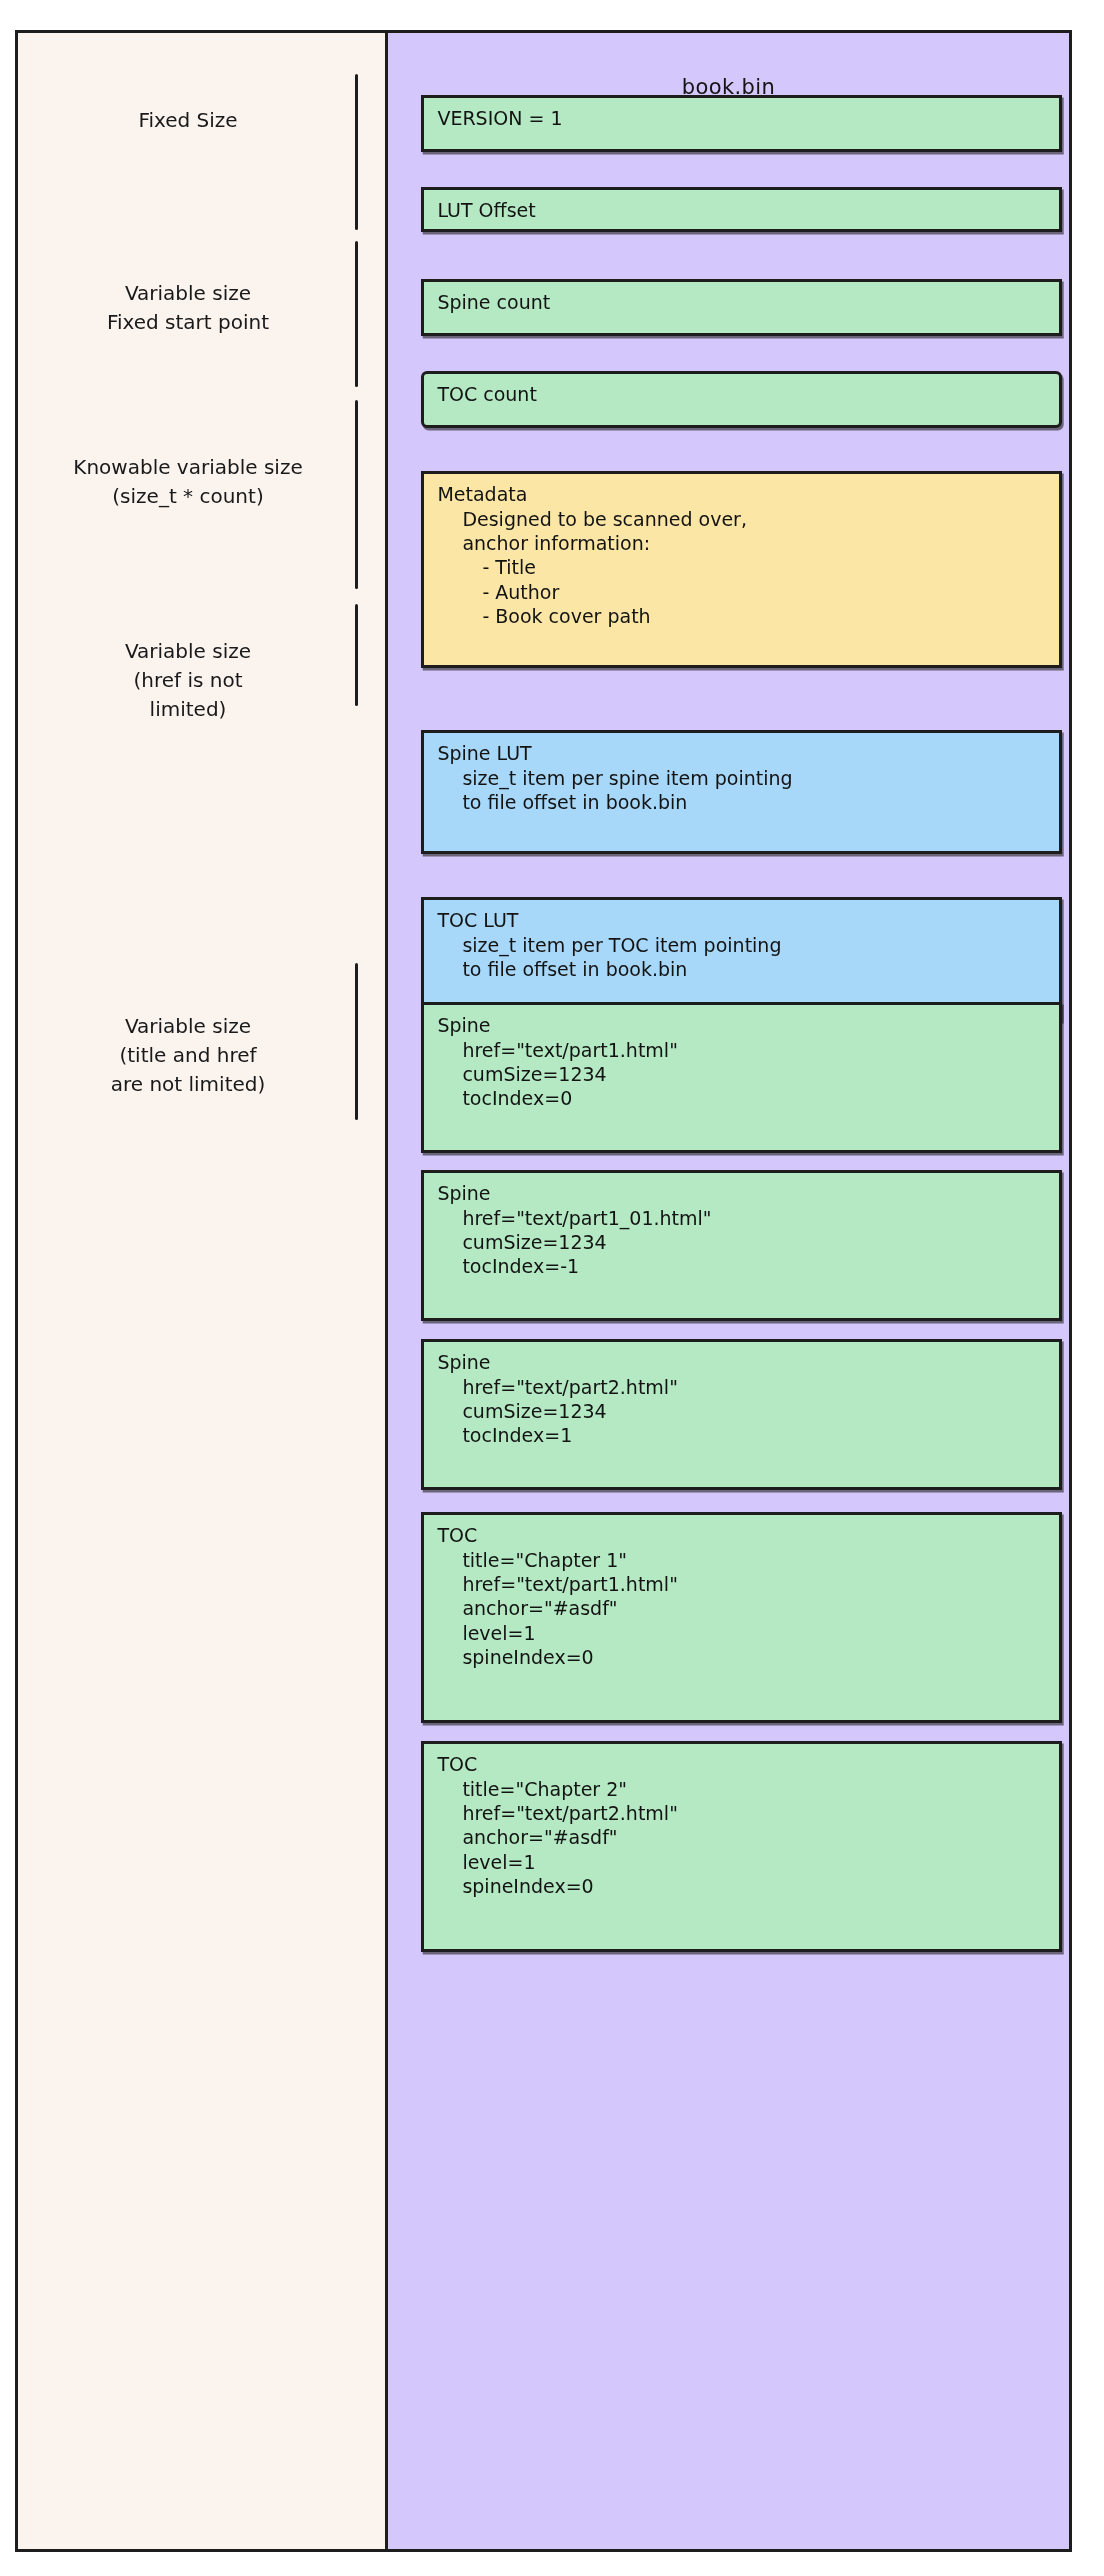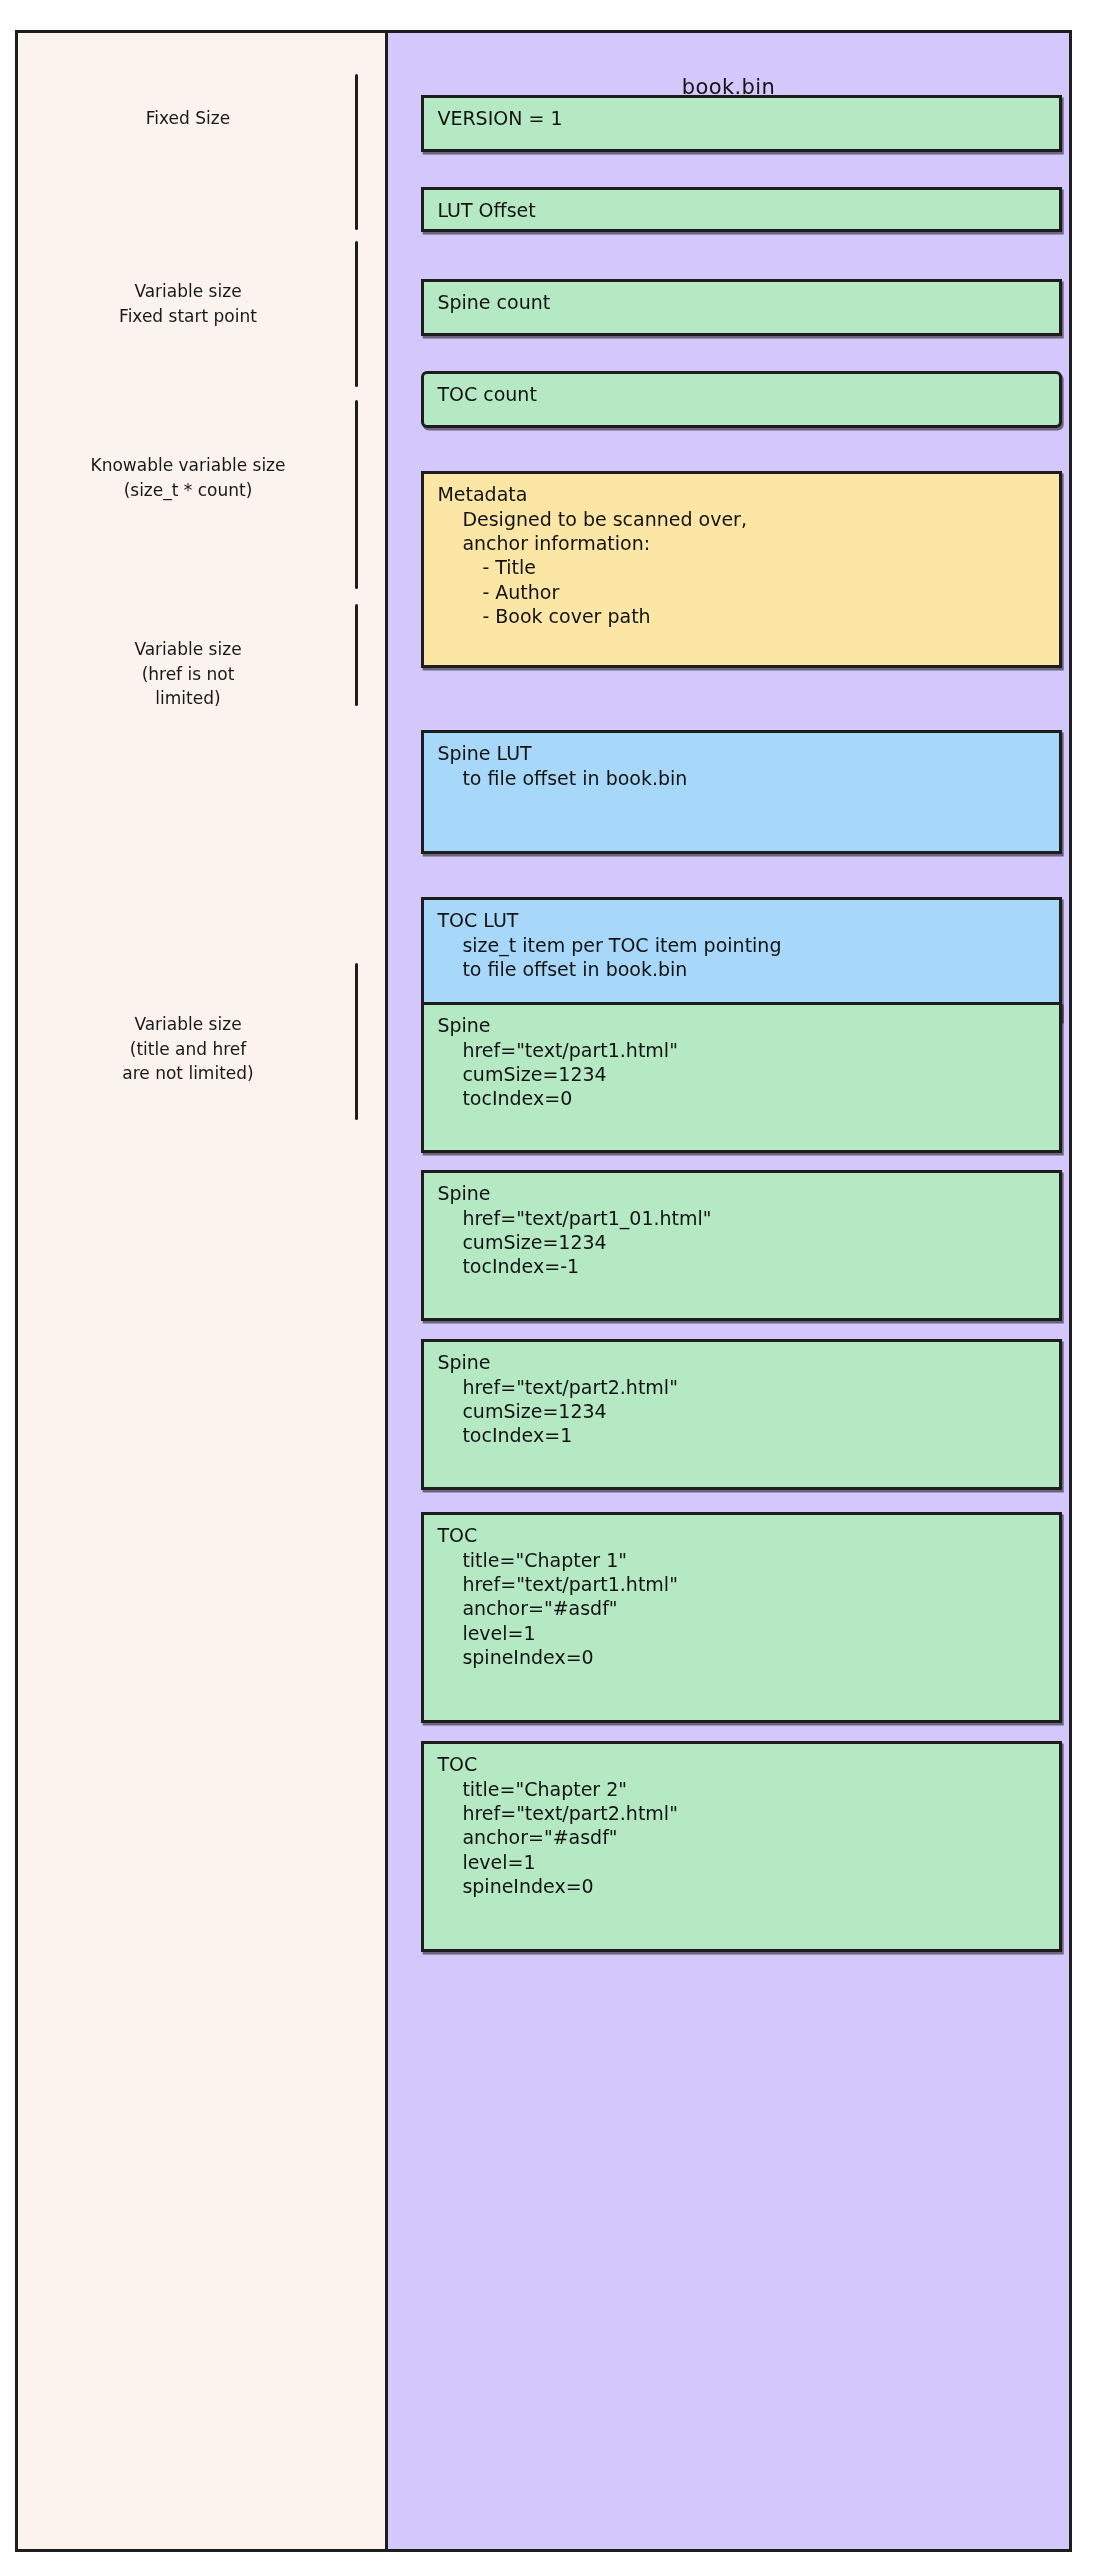--- a/index.html
+++ b/index.html
@@ -55,21 +55,21 @@
     font-size: 21px;
     color: #141414;
     letter-spacing: 0.4px;
     margin-top: 24px;
   }
 
   
   .note {
     position: absolute;
     text-align: center;
-    font-size: 17px;
+    font-size: 20px;
     line-height: 1.45;
     color: #19191a;
     width: 276px;
     left: 50px;
   }
 
   
   .bracket {
     position: absolute;
     left: 355px;
@@ -173,20 +173,21 @@
       <span class="head">Metadata</span>
       <span class="line wrap">Designed to be scanned over,</span>
       <span class="line wrap">anchor information:</span>
       <span class="line sub">- Title</span>
       <span class="line sub">- Author</span>
       <span class="line sub">- Book cover path</span>
     </div>
 
     <div class="block blue" style="top:677px; height:124px;margin-top:20px;">
       <span class="head">Spine LUT</span>
+      <span class="line wrap">size_t item per spine item pointing</span>
       <span class="line wrap">to file offset in book.bin</span>
     </div>
 
     <div class="block blue" style="top:816px; height:124px;margin-top:48px;">
       <span class="head">TOC LUT</span>
       <span class="line wrap">size_t item per TOC item pointing</span>
       <span class="line wrap">to file offset in book.bin</span>
     </div>
 
     <div class="block green" style="top:969px; height:151px;">

